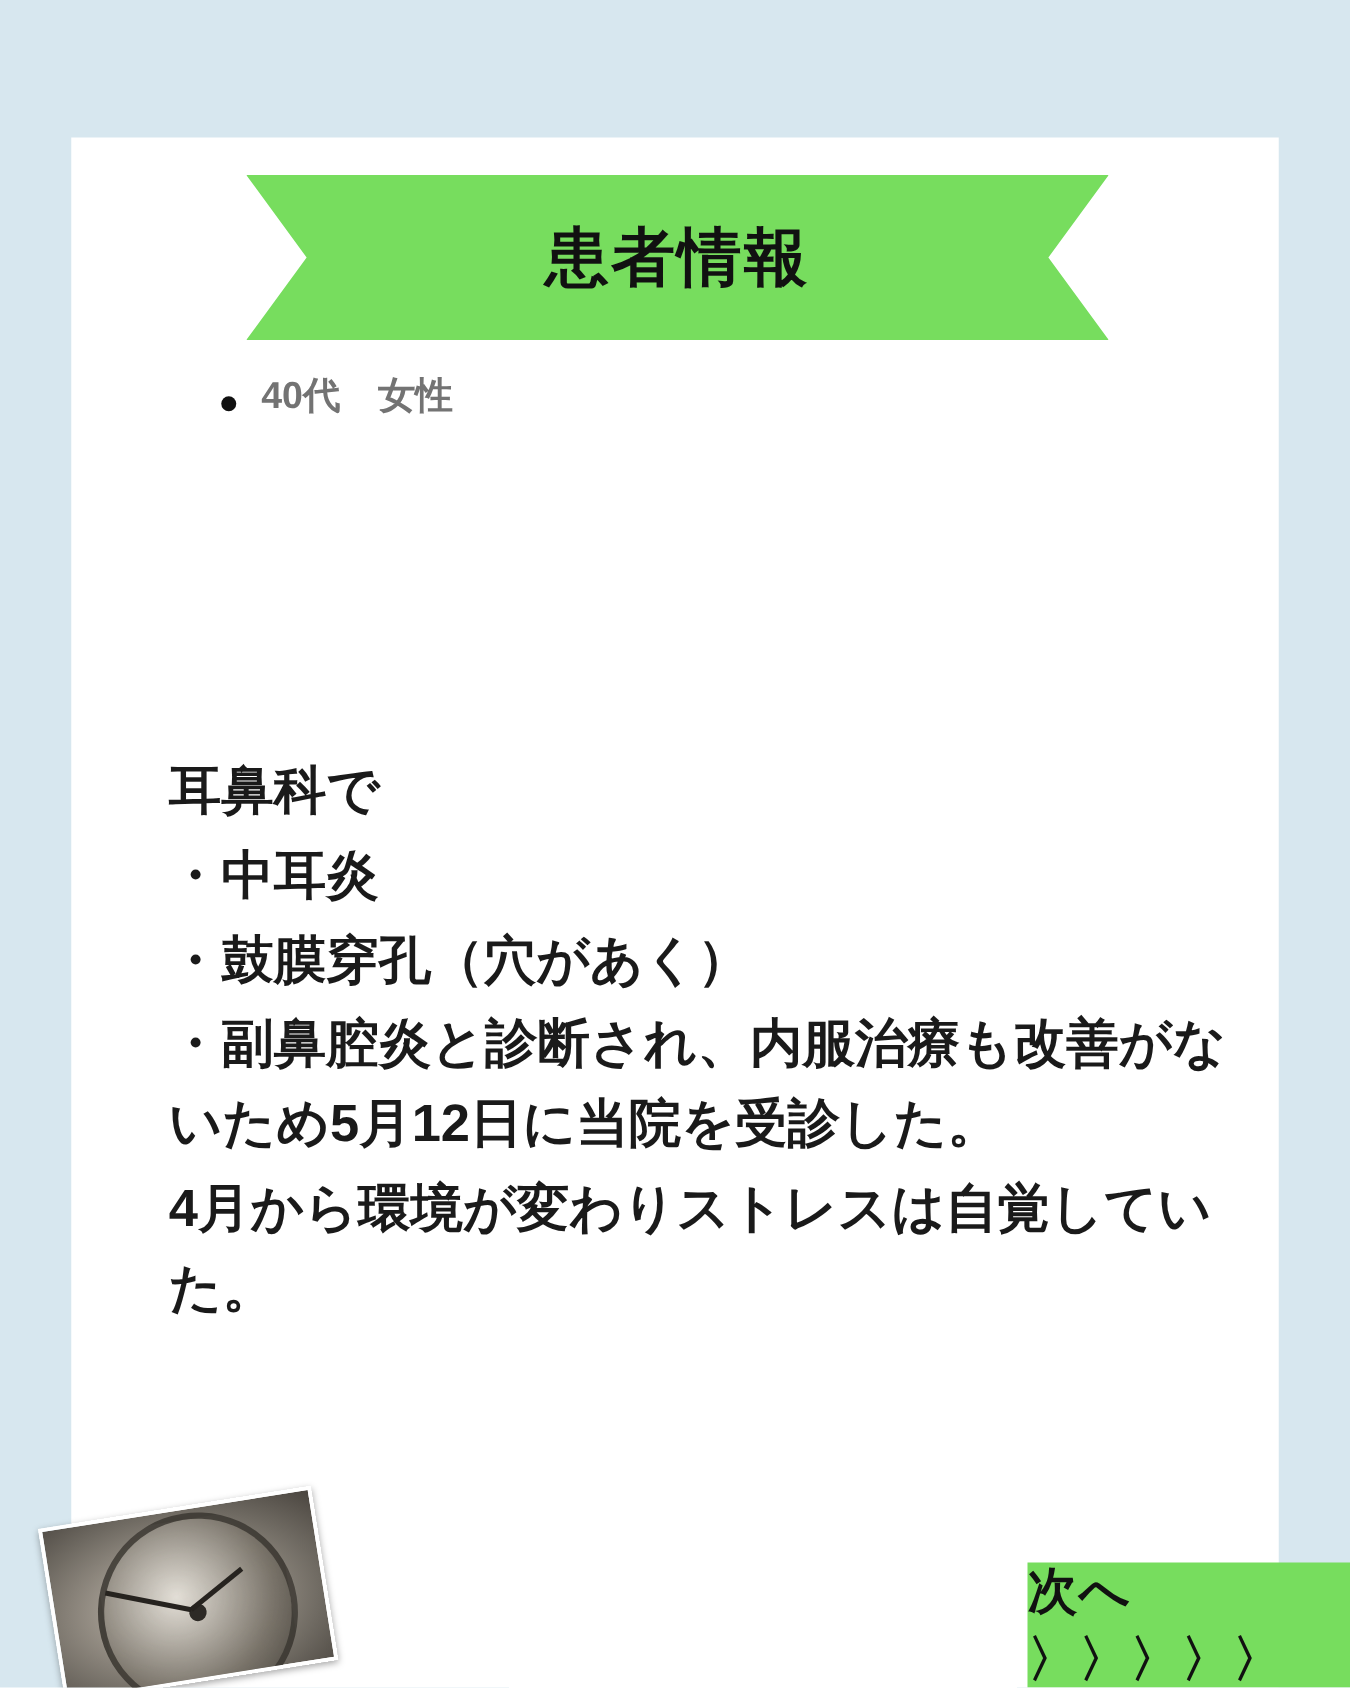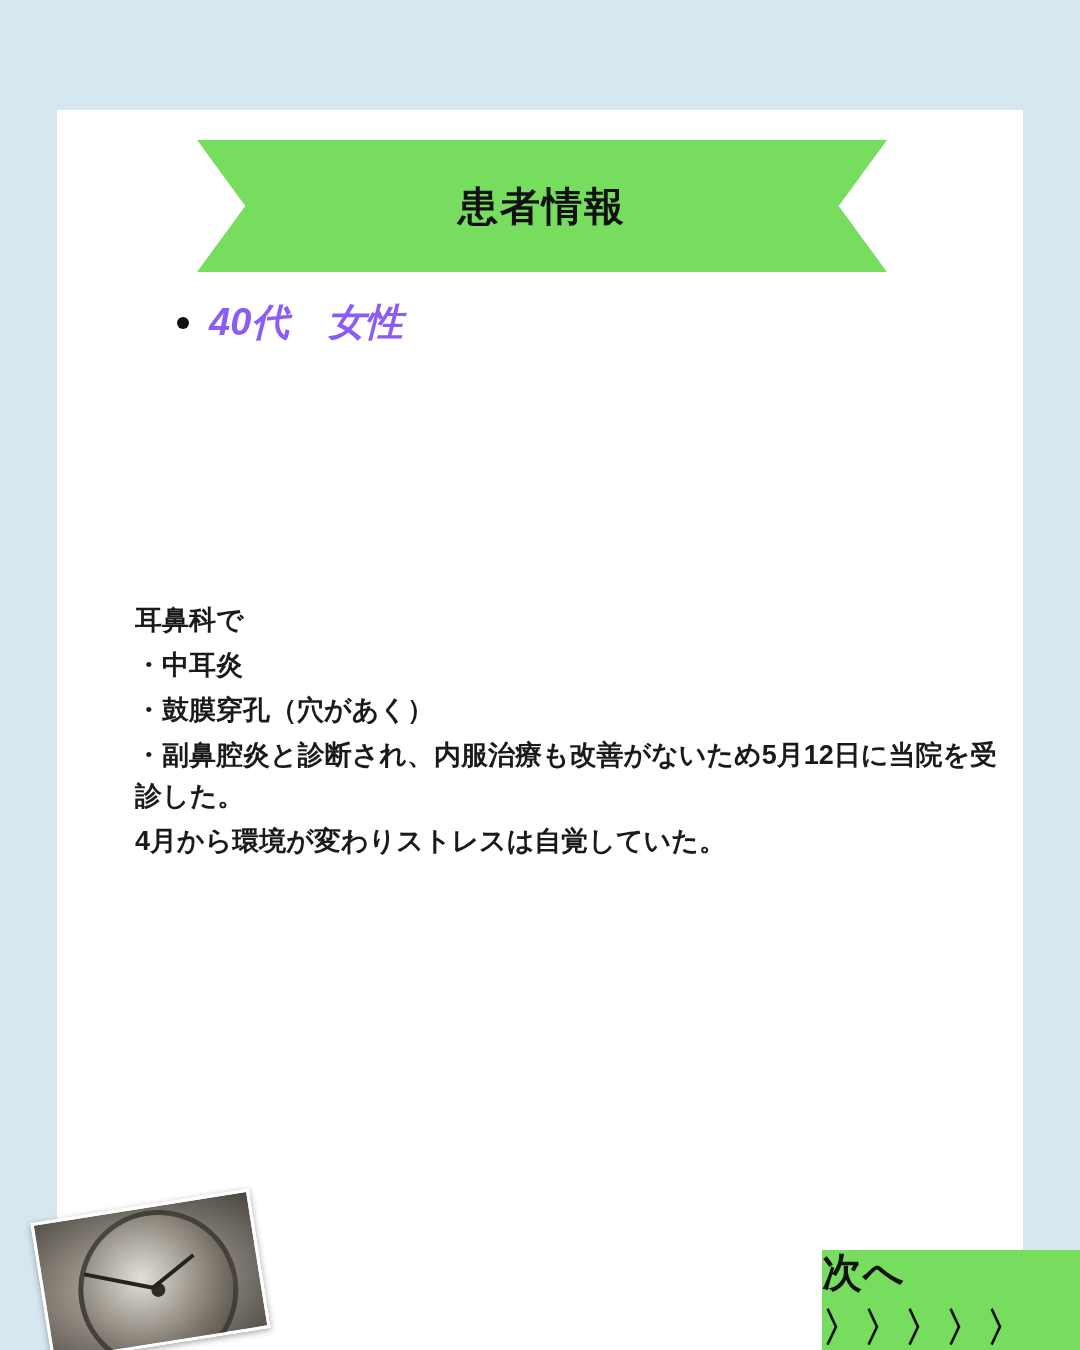--- a/index.html
+++ b/index.html
@@ -39,63 +39,62 @@
       93% 50%, 100% 100%,
       0% 100%, 7% 50%
     );
   }
   .ribbon-title {
     position: absolute;
     inset: 0;
     display: flex;
     align-items: center;
     justify-content: center;
-    font-size: 40px;
+    font-size: 51px;
     font-weight: bold;
     color: #111111;
     letter-spacing: 2px;
   }
   .bullets {
     position: absolute;
     left: 110px;
     top: 185px;
     width: 820px;
     margin: 0;
     padding: 0;
     list-style: none;
   }
   .bullets li {
     position: relative;
     padding-left: 42px;
-    font-size: 38px;
+    font-size: 30px;
     line-height: 1.45;
-    color: #8b5cf6;
+    color: #737373;
     font-weight: bold;
     margin-bottom: 6px;
-    font-style: italic;
   }
   .bullets li::before {
     content: "";
     position: absolute;
     left: 10px;
     top: 22px;
     width: 12px;
     height: 12px;
     background: #111;
     border-radius: 50%;
   }
   .body-text {
     position: absolute;
     left: 78px;
     top: 490px;
     width: 880px;
   }
   .body-text p {
     margin: 0 0 4px 0;
-    font-size: 27px;
+    font-size: 42px;
     line-height: 1.52;
     color: #1a1a1a;
     font-weight: bold;
   }
   .photo {
     position: absolute;
     left: 40px;
     top: 1205px;
     width: 215px;
     height: 135px;

